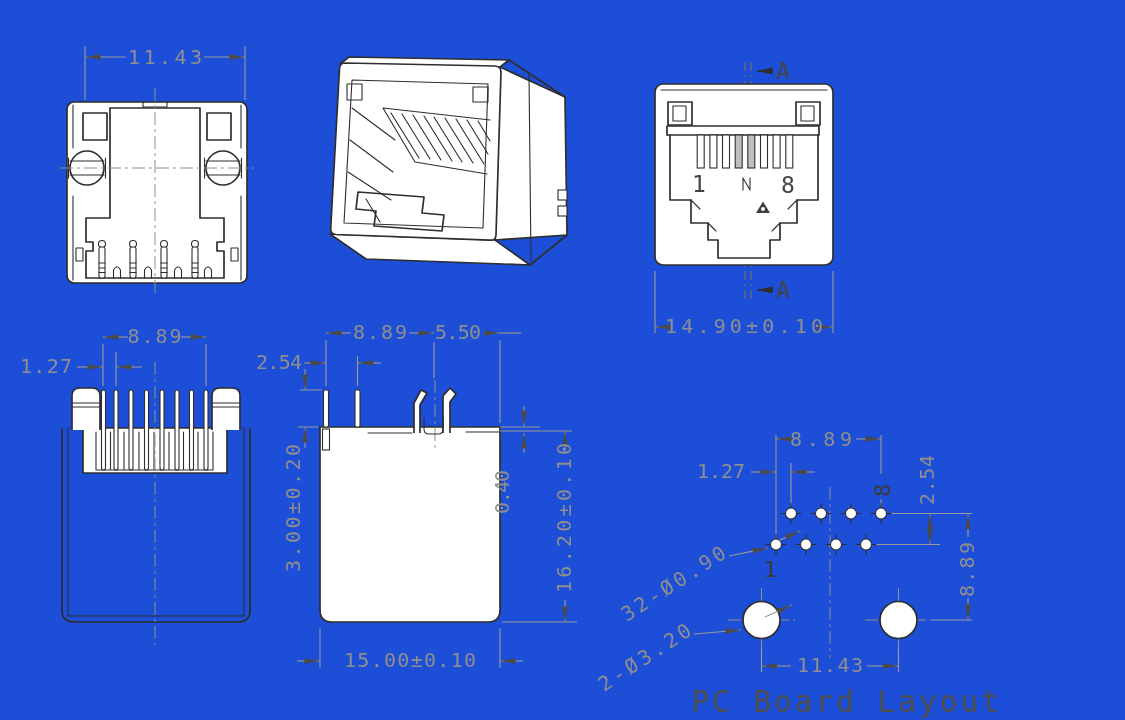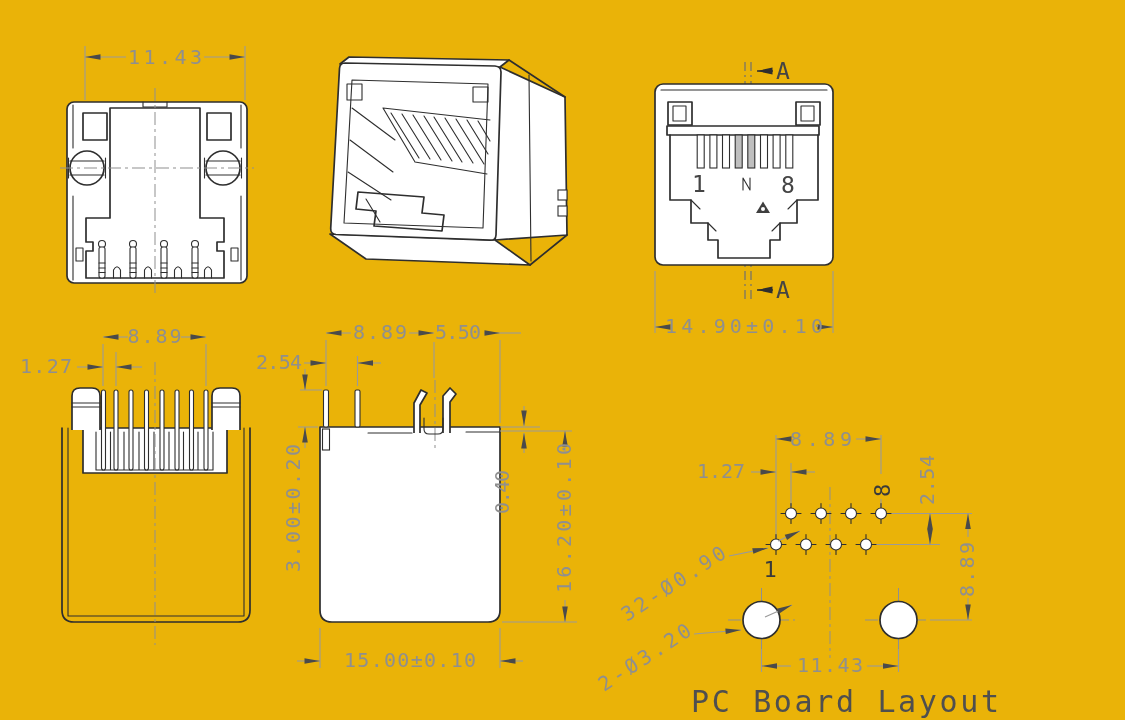--- a/index.html
+++ b/index.html
@@ -1,16 +1,16 @@
 <!DOCTYPE html>
 <html><head>
 <meta charset="utf-8">
 <style>
   html,body{margin:0;padding:0;background:#fff;}
-  .stage{width:1125px;height:720px;background:#eab308;position:relative;overflow:hidden;}
+  .stage{width:1125px;height:720px;background:#1d4ed8;position:relative;overflow:hidden;}
   svg{display:block;}
   
   .o  {fill:none;stroke:#2e2e2e;stroke-width:1.7;stroke-linejoin:round;stroke-linecap:round;}
   .ow {fill:#ffffff;stroke:#2e2e2e;stroke-width:1.7;stroke-linejoin:round;}
   .t  {fill:none;stroke:#2e2e2e;stroke-width:1.1;stroke-linejoin:round;stroke-linecap:round;}
   .tw {fill:#ffffff;stroke:#2e2e2e;stroke-width:1.1;}
   
   .d  {fill:none;stroke:#9a9a9a;stroke-width:1.1;}
   .cl {fill:none;stroke:#8f8f8f;stroke-width:1;stroke-dasharray:13 4 3 4;}
   .sec{fill:none;stroke:#6f6f6f;stroke-width:1.2;stroke-dasharray:9 4 2 4;}

